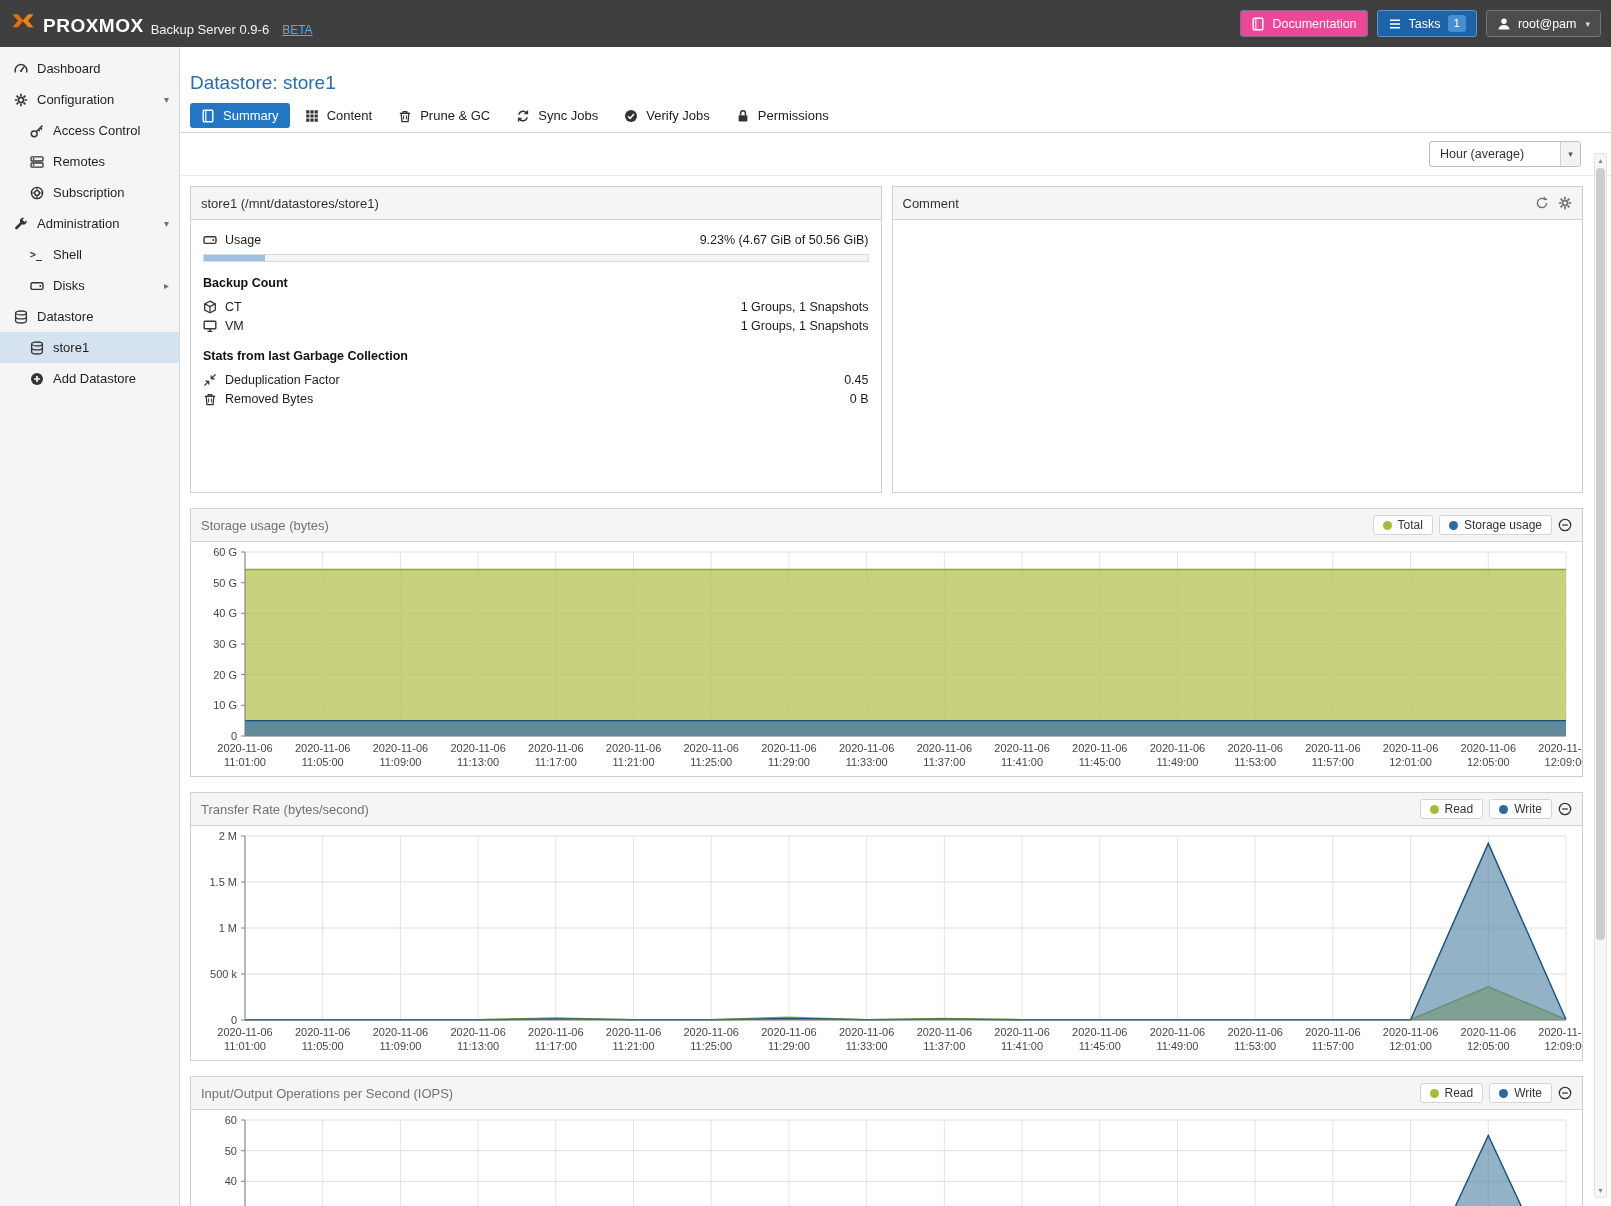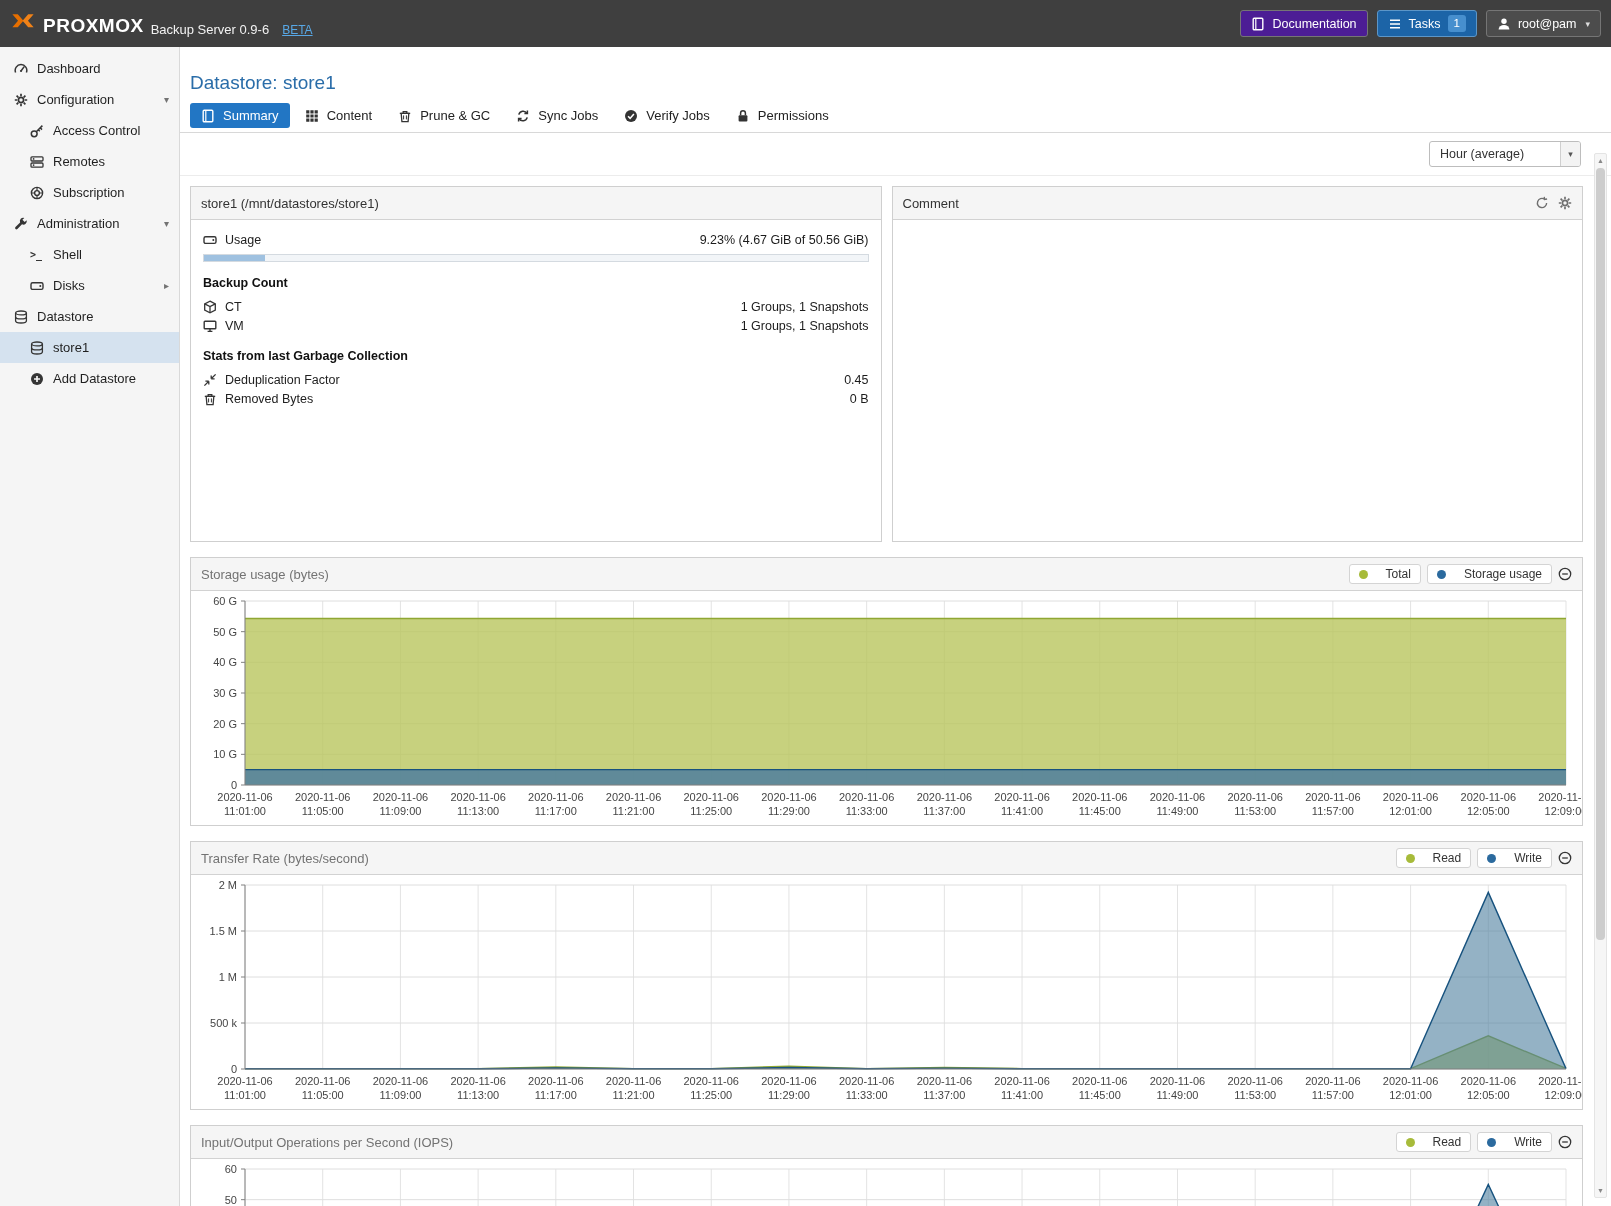--- a/index.html
+++ b/index.html
@@ -7,21 +7,21 @@
   body{font-family:"Liberation Sans","DejaVu Sans",sans-serif;font-size:13px;color:#212121;background:#fff}
   .page{width:1611px;height:1206px;overflow:hidden;display:flex;flex-direction:column}
 
   
   .topbar{height:47px;background:#3f3f3f;display:flex;align-items:center;justify-content:space-between;padding:0 10px;color:#fff;flex:none}
   .brand{display:flex;align-items:flex-end;gap:7px}
   .brand-text{font-weight:bold;font-size:19px;letter-spacing:.5px;color:#fff}
   .product{font-size:13px;margin-left:0;color:#f2f2f2}
   .beta{color:#58a8e6;font-size:12px;margin-left:6px;cursor:pointer;text-decoration:underline}
   .top-actions{display:flex;align-items:center}
-  .tbtn{display:inline-flex;align-items:center;gap:7px;background:#4c1d95;border:1px solid #757575;color:#fff;border-radius:3px;height:27px;padding:0 10px;font-size:12.5px;margin-left:9px;cursor:pointer;font-family:inherit}
+  .tbtn{display:inline-flex;align-items:center;gap:7px;background:#ec4899;border:1px solid #757575;color:#fff;border-radius:3px;height:27px;padding:0 10px;font-size:12.5px;margin-left:9px;cursor:pointer;font-family:inherit}
   .tbtn.tasks{background:#1c64a7;border-color:#5c96c8}
   .tbtn.user{background:#4c4c4c}
   .badge{background:#478fce;border-radius:3px;padding:1px 6px;font-size:11.5px;line-height:15px}
   .tcaret{font-size:9px;color:#ddd;margin-left:2px}
 
   
   .body{display:flex;height:1159px;flex:none}
   .sidebar{width:180px;background:#f5f5f5;border-right:1px solid #d9d9d9;padding-top:6px;flex:none}
   .side-item{display:flex;align-items:center;height:31px;padding:0 10px 0 14px;gap:9px;cursor:pointer;color:#1f1f1f;font-size:13px}
   .side-item .lbl{flex:1;white-space:nowrap}
@@ -40,37 +40,37 @@
   .tab.active{background:#2276c4;color:#fff}
   .tab.active .ic{color:#fff}
   .toolbar{display:flex;justify-content:flex-end;padding:8px 30px 8px 10px;border-bottom:1px solid #ececec}
   .combo{display:inline-flex;align-items:stretch;border:1px solid #bdbdbd;border-radius:3px;height:26px;background:#fff;cursor:pointer;overflow:hidden}
   .combo .val{padding:5px 10px;font-size:12.5px;min-width:130px;color:#333}
   .combo .arrow{width:20px;border-left:1px solid #cfcfcf;background:#f3f3f3;display:flex;align-items:center;justify-content:center;color:#555;font-size:9px}
 
   .content{padding:10px 28px 10px 10px;display:flex;flex-direction:column;gap:15px}
   .row2{display:flex;gap:10px}
   .panel{border:1px solid #cfcfcf;background:#fff}
-  .row2 .panel{flex:1;height:356px;display:flex;flex-direction:column}
+  .row2 .panel{flex:1;height:307px;display:flex;flex-direction:column}
   .phead{height:33px;flex:none;display:flex;align-items:center;justify-content:space-between;padding:0 10px;background:#f5f5f5;border-bottom:1px solid #d2d2d2}
   .ptitle{font-size:13px;color:#333}
   .ptitle.blue{color:#737373}
   .ptools{display:flex;gap:9px;color:#6f6f6f;align-items:center}
   .ptools .ic{color:#6f6f6f;cursor:pointer}
   .pbody{padding:10px 12px;flex:1}
 
   .kv{display:flex;align-items:center;height:19px;font-size:12.5px}
   .kv .kv-l{display:flex;align-items:center;gap:8px;flex:1}
   .kv .kv-r{text-align:right;color:#1c1c1c}
   .sect{font-weight:bold;margin:14px 0 7px;font-size:12.5px;color:#111}
   .progress{height:8px;border:1px solid #d4dae0;background:#f2f5f8;margin:5px 0 2px}
   .progress-fill{height:100%;background:#9fc1e0}
 
   .legend{display:flex;align-items:center;gap:6px}
-  .chip{display:inline-flex;align-items:center;gap:18px;border:1px solid #d4d4d4;background:#fff;border-radius:3px;padding:2px 9px;font-size:12px;color:#333;cursor:pointer}
+  .chip{display:inline-flex;align-items:center;gap:6px;border:1px solid #d4d4d4;background:#fff;border-radius:3px;padding:2px 9px;font-size:12px;color:#333;cursor:pointer}
   .dot{width:9px;height:9px;border-radius:50%;display:inline-block;background:#999}
   .chart{height:234px;width:100%;overflow:hidden}
   .xlab,.ylab{font-size:11px;fill:#454545;font-family:"Liberation Sans",sans-serif}
 
   .vscroll{position:absolute;top:106px;right:4px;bottom:8px;width:13px;background:#f6f6f6;border:1px solid #e4e4e4;display:flex;flex-direction:column;align-items:center;border-radius:2px}
   .vs-btn{height:13px;color:#888;font-size:7px;display:flex;align-items:center;justify-content:center;width:100%;cursor:pointer}
   .vs-thumb{width:9px;border-radius:4px;background:#cdcdcd;height:74%;margin:1px auto;cursor:pointer}
   .vs-space{flex:1}
 </style>
 </head>

